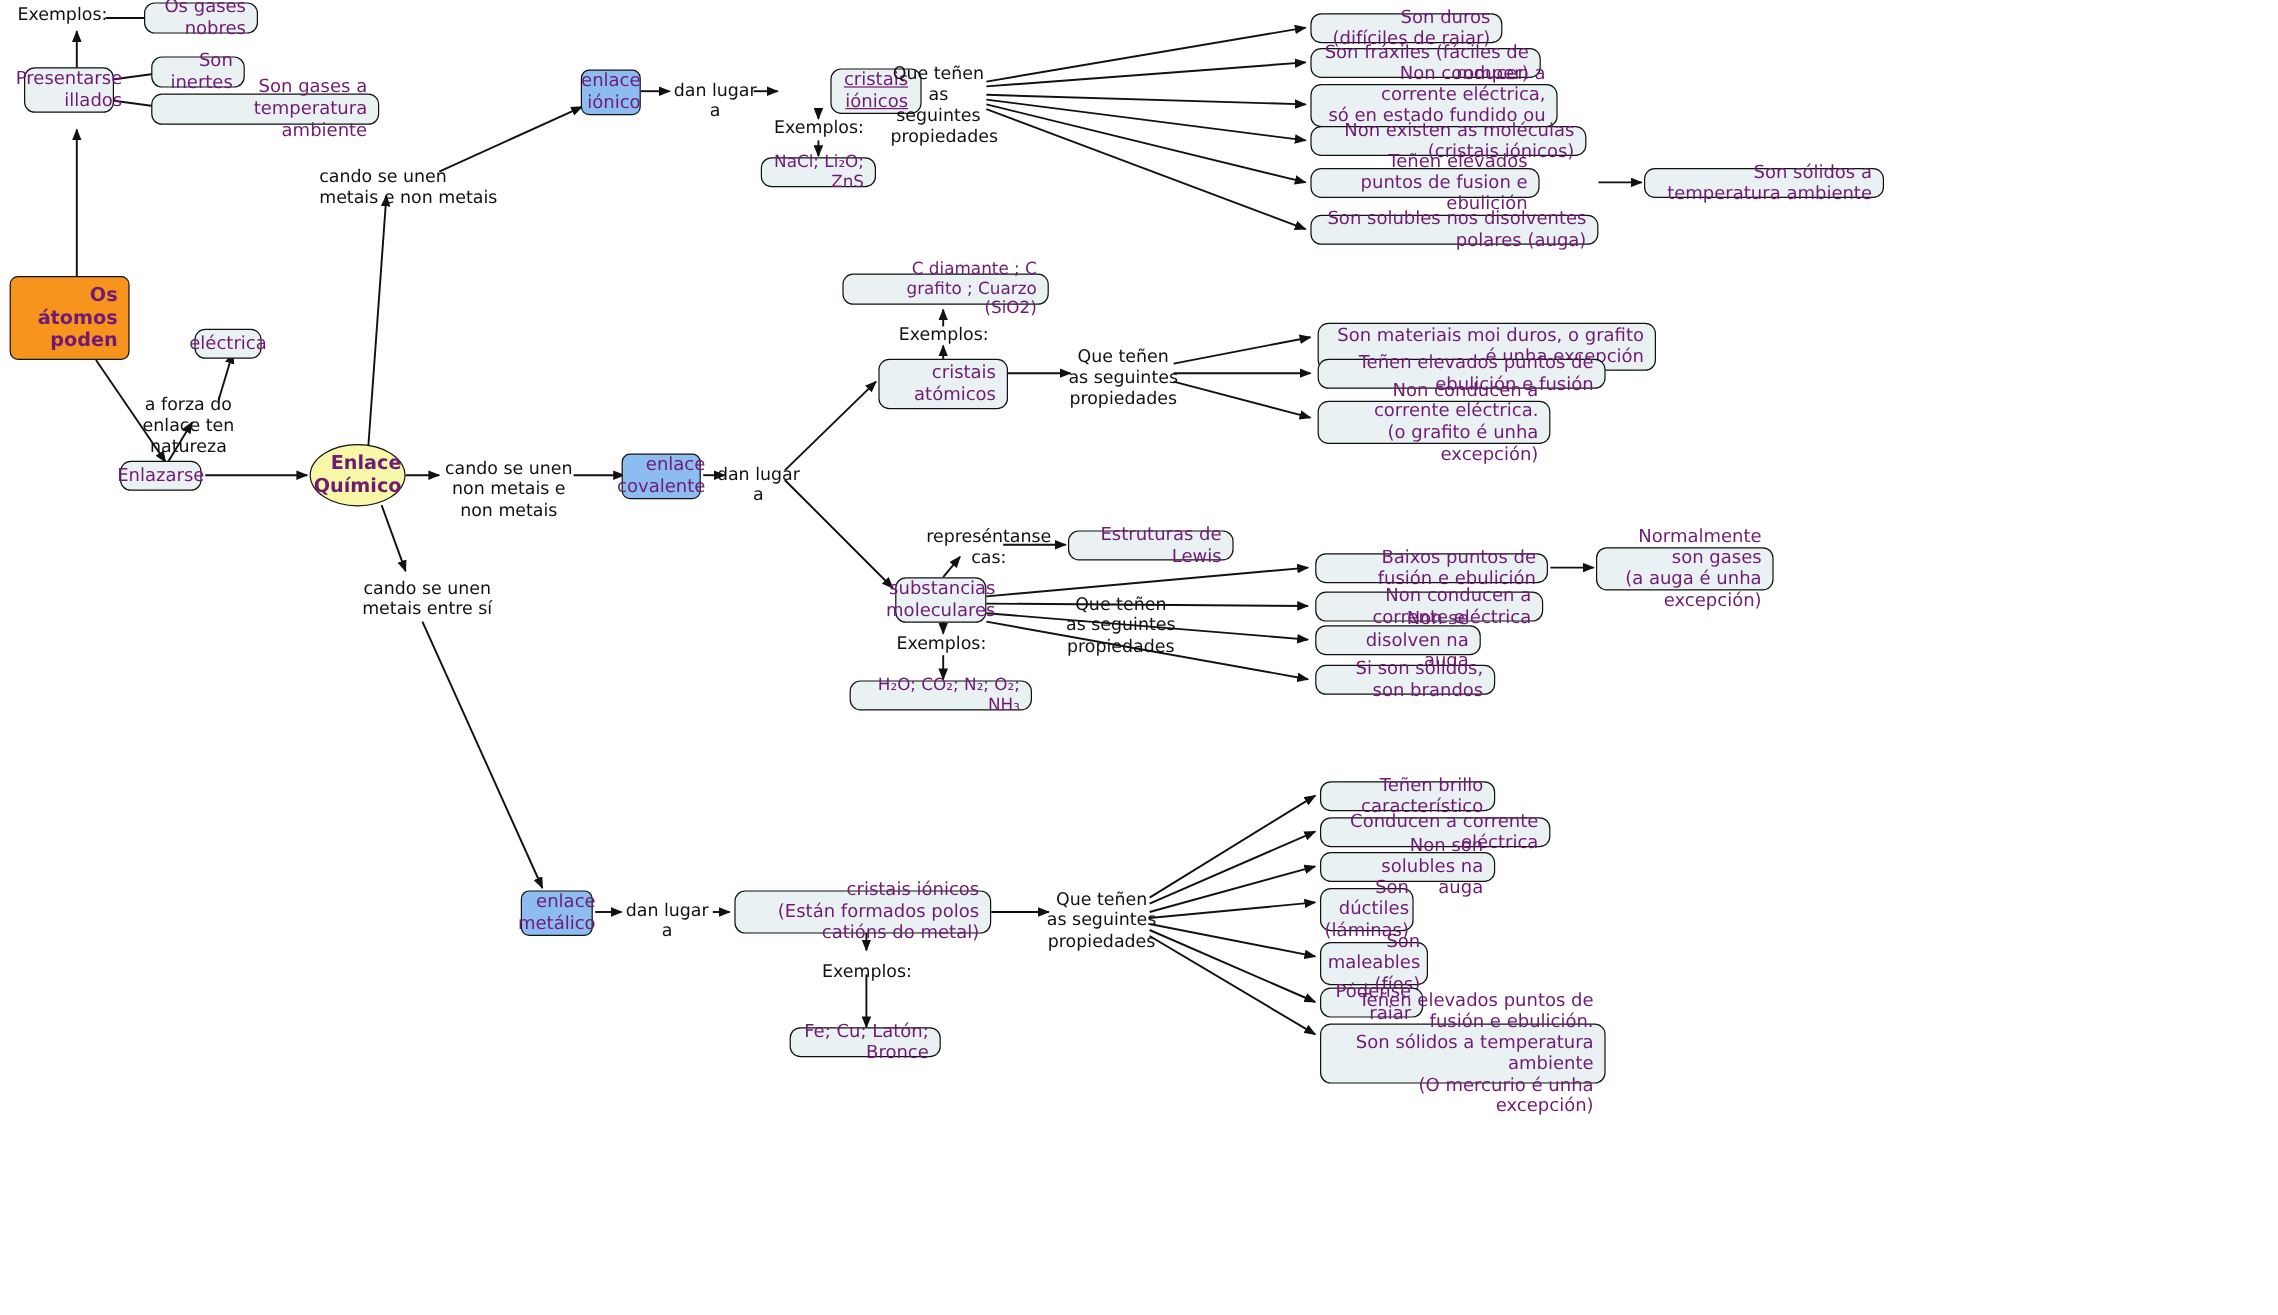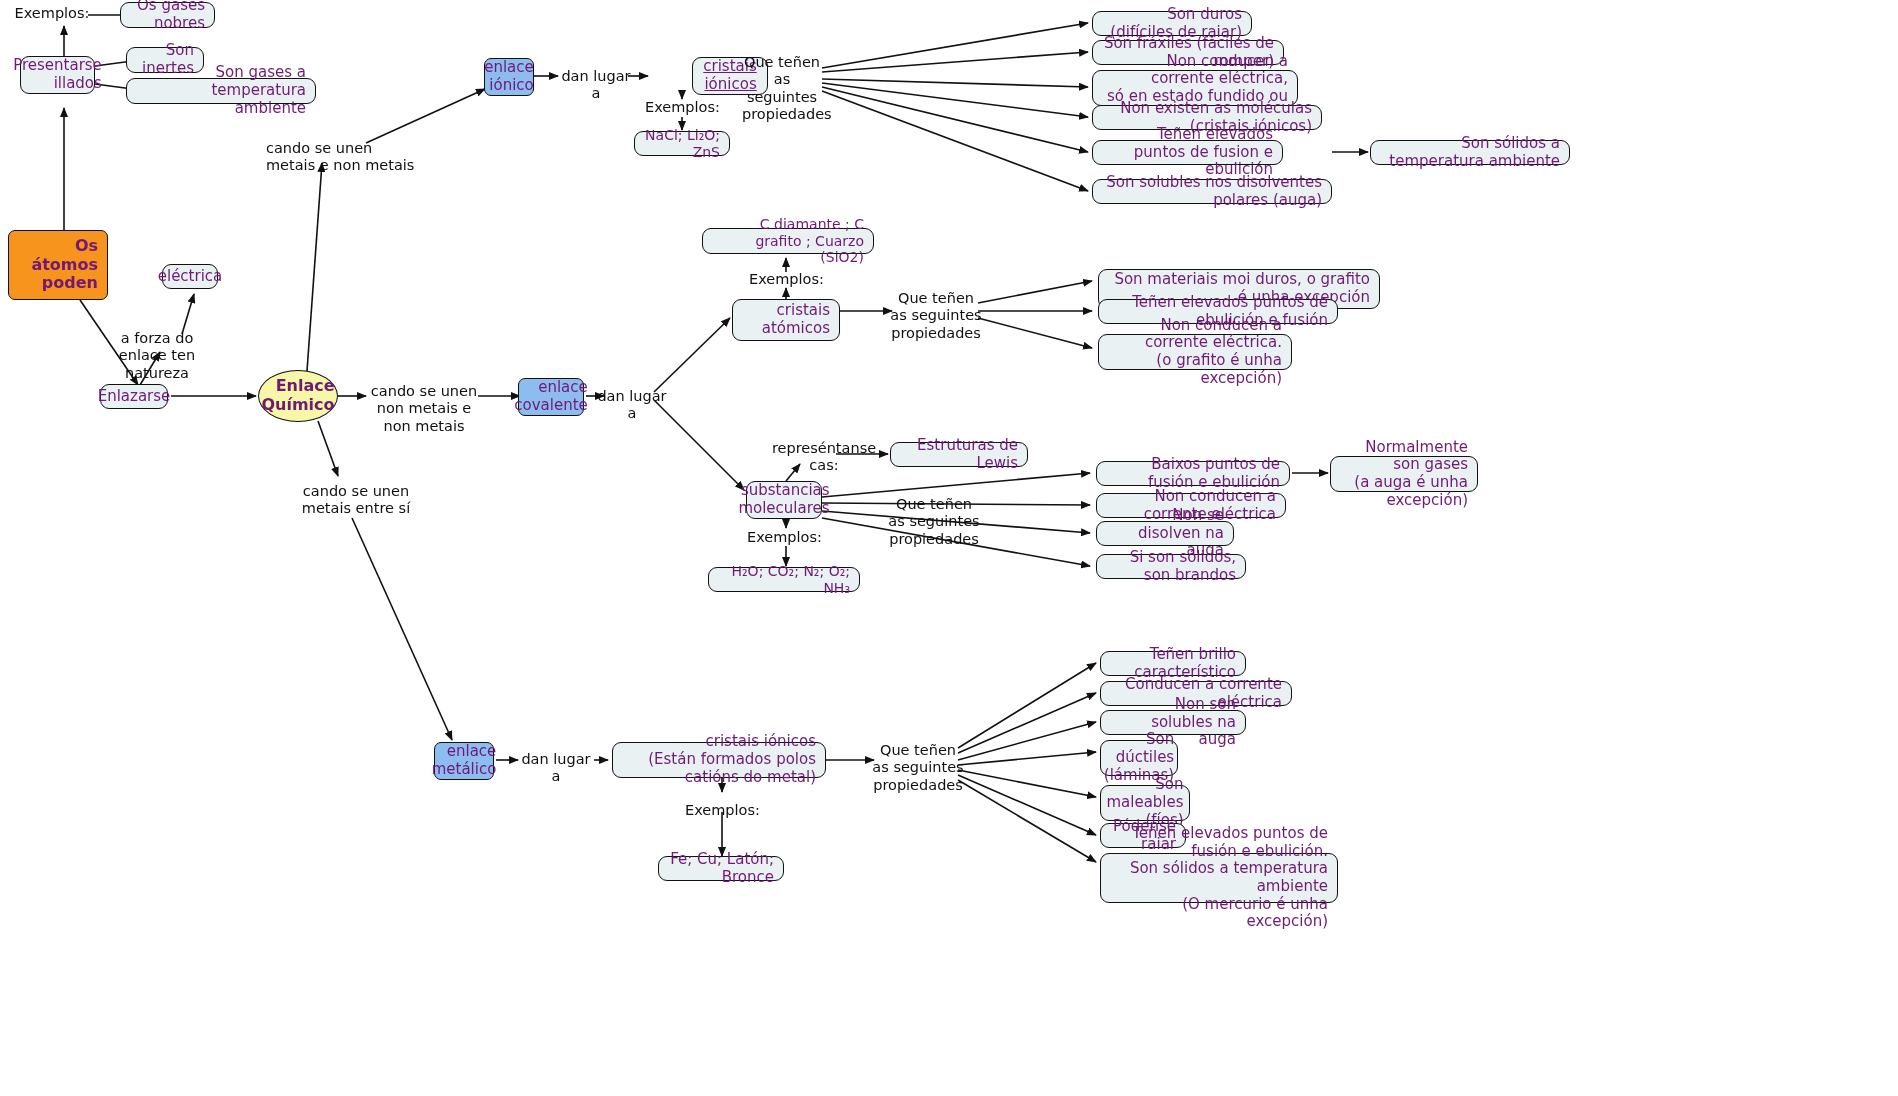--- a/index.html
+++ b/index.html
@@ -117,21 +117,21 @@
   <div class="node pale" style="left:20px;top:56px;width:75px;height:38px;white-space:pre-line;">Presentarse
 illados</div>
 
   <div class="node pale" style="left:126px;top:47px;width:78px;height:26px;">Son inertes</div>
 
   <div class="node pale" style="left:126px;top:78px;width:190px;height:26px;">Son gases a temperatura ambiente</div>
 
   <div class="node orange" style="left:8px;top:230px;width:100px;height:70px;white-space:pre-line;">Os átomos
 poden</div>
 
-  <div class="node pale" style="left:162px;top:264px;width:56px;height:25px;">eléctrica</div>
+  <div class="node pale" style="left:162px;top:274px;width:56px;height:25px;">eléctrica</div>
 
   <div class="lbl" style="left:97px;top:330px;width:120px;">a forza do enlace ten
 natureza</div>
 
   <div class="node pale" style="left:100px;top:384px;width:68px;height:25px;">Enlazarse</div>
 
   <div class="node yellow" style="left:258px;top:370px;width:80px;height:52px;white-space:pre-line;">Enlace
 Químico</div>
 
   <div class="lbl" style="left:266px;top:140px;width:180px;text-align:left;">cando se unen

